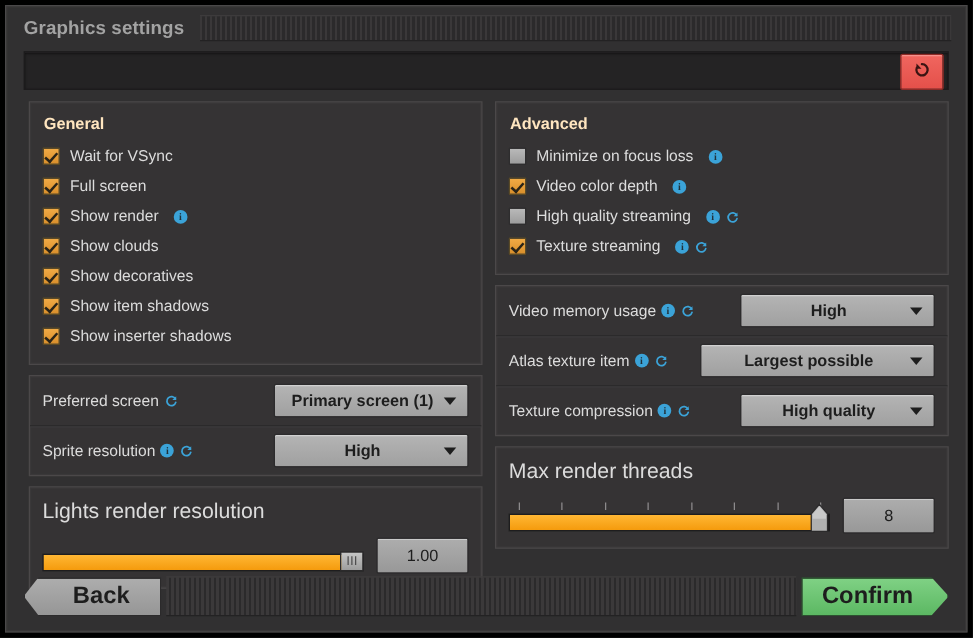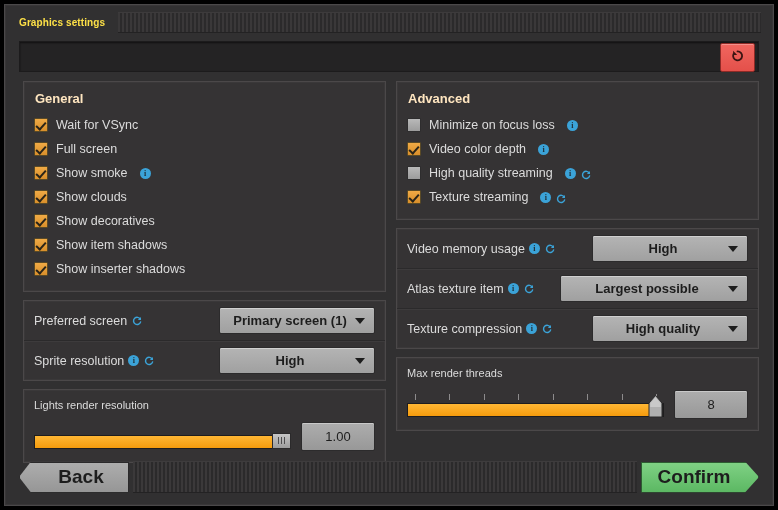--- a/index.html
+++ b/index.html
@@ -30,23 +30,23 @@
 
   
   .titlebar {
     position: relative;
     height: 34px;
     display: flex;
     align-items: center;
     padding: 0 10px 0 14px;
   }
   .title-text {
-    font-size: 10px;
+    font-size: 15px;
     font-weight: bold;
-    color: #fde047;
+    color: #a3a3a3;
     letter-spacing: 0.1px;
     white-space: nowrap;
   }
   .title-stripes {
     flex: 1;
     height: 19px;
     margin-left: 13px;
     margin-right: 2px;
     background-image: repeating-linear-gradient(
         to right,
@@ -253,21 +253,21 @@
     border-left: 5px solid transparent;
     border-right: 5px solid transparent;
     border-top: 6px solid #1d1d1d;
   }
 
   
   .slider-panel {
     padding: 9px 10px 11px 10px;
   }
   .slider-title {
-    font-size: 11px;
+    font-size: 17px;
     color: #dcdcdc;
     margin-bottom: 11px;
   }
   .slider-line {
     display: flex;
     align-items: center;
     gap: 10px;
   }
   .slider-wrap {
     position: relative;
@@ -439,21 +439,21 @@
           <span class="chk-label">Wait for VSync</span>
         </div>
 
         <div class="chk-row">
           <span class="chk on"></span>
           <span class="chk-label">Full screen</span>
         </div>
 
         <div class="chk-row">
           <span class="chk on"></span>
-          <span class="chk-label">Show smoke</span>
+          <span class="chk-label">Show render</span>
           <span class="badges">
             <span class="ico-info">i</span>
           </span>
         </div>
 
         <div class="chk-row">
           <span class="chk on"></span>
           <span class="chk-label">Show clouds</span>
         </div>
 

